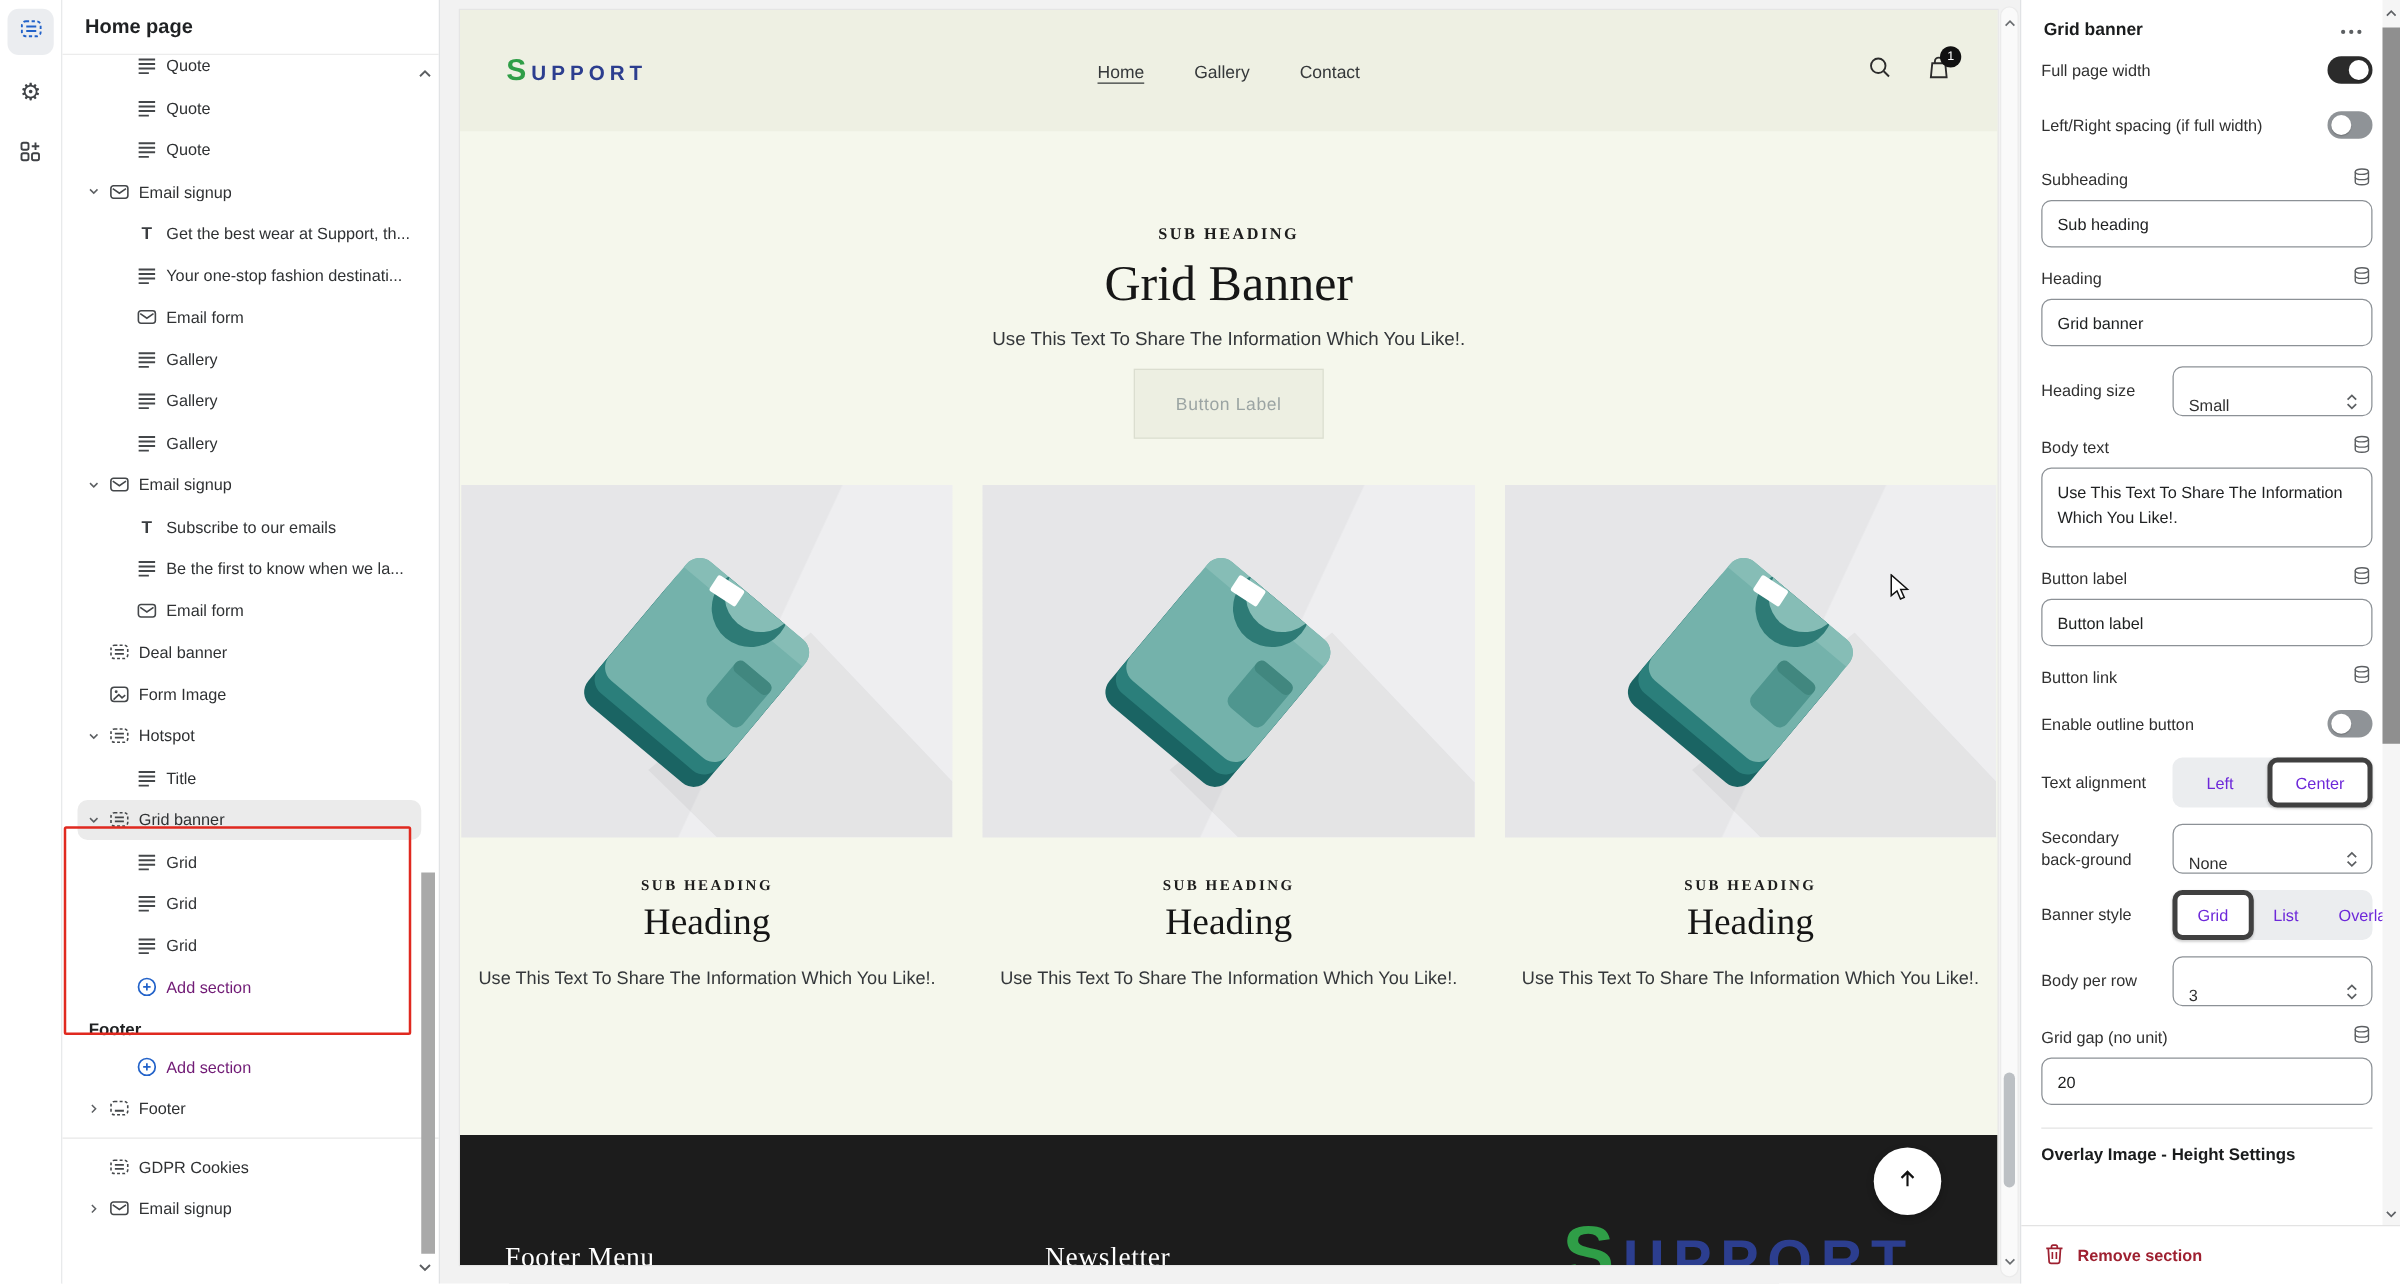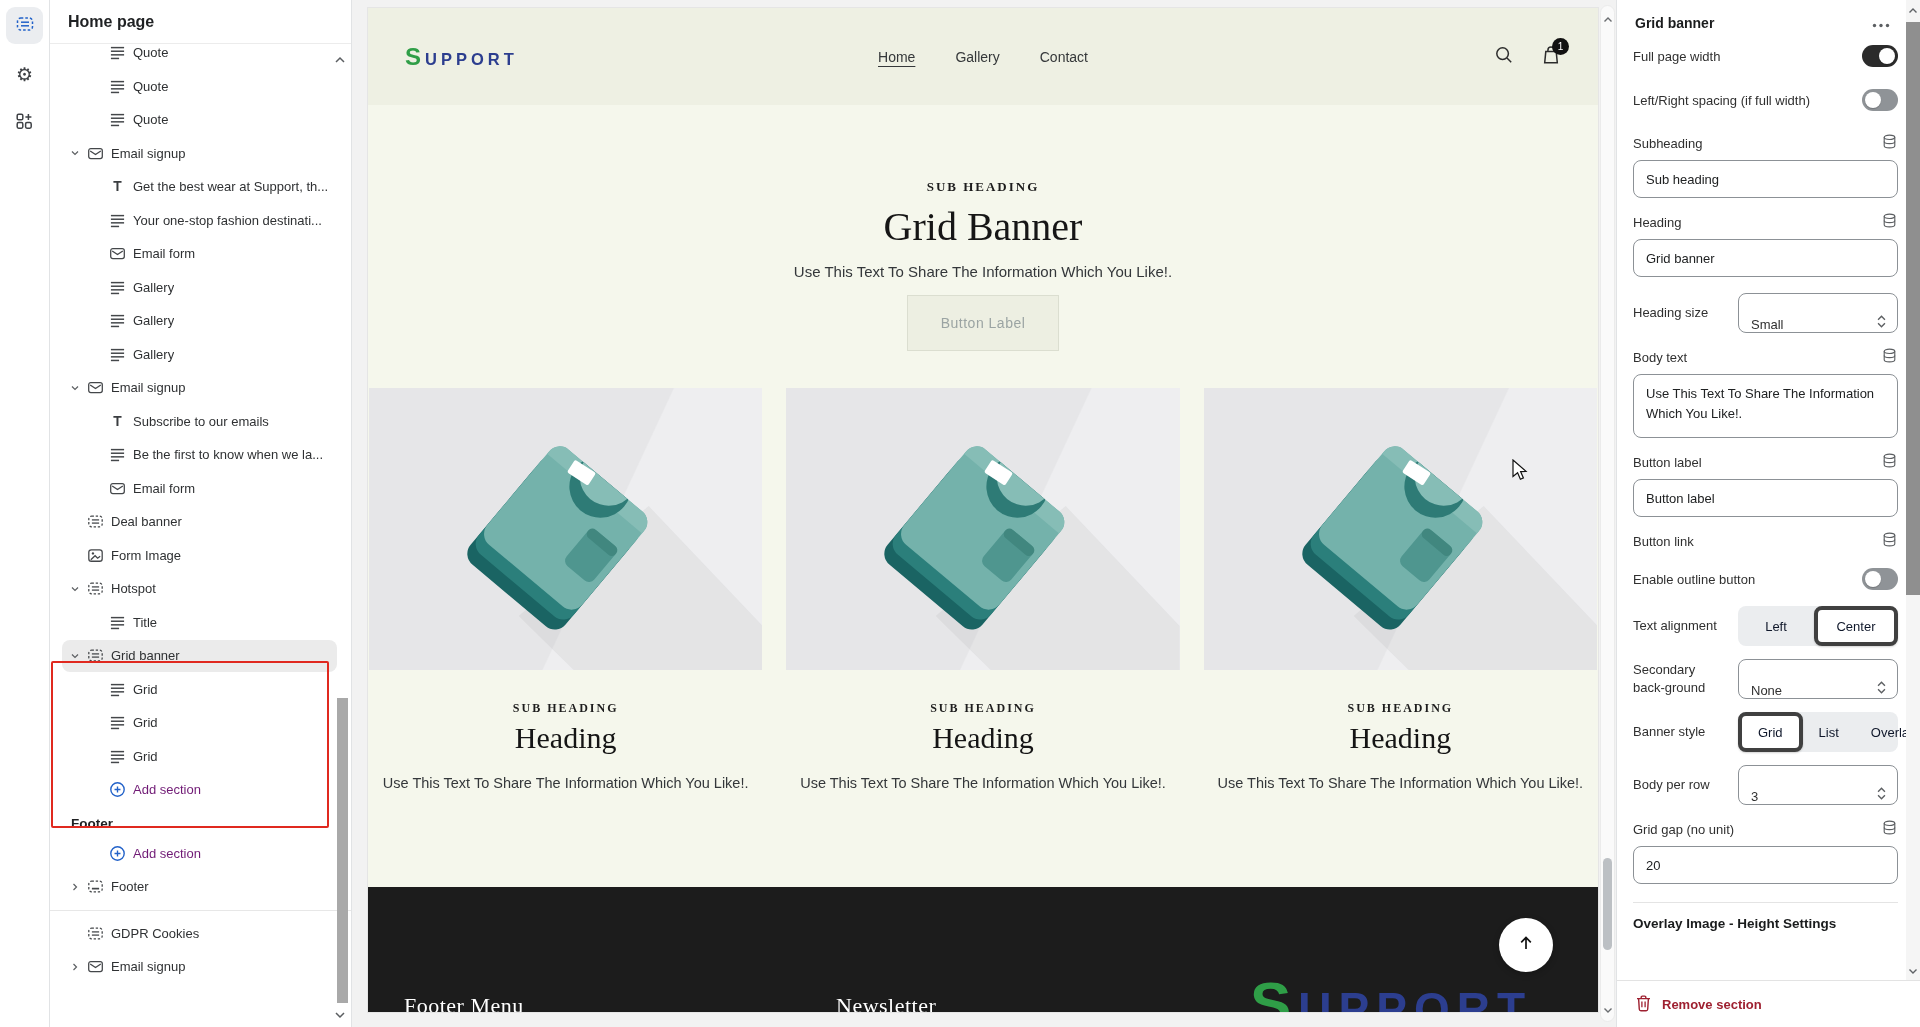--- a/index.html
+++ b/index.html
@@ -66,21 +66,21 @@
     margin-top:8px; }
   .hero-body, .card-body { font-size:15px; color:#34373a; margin-top:13px; }
   .hero-btn { display:inline-block; margin-top:15px; padding:19px 33px; background:#edefe2;
     border:1px solid #dbded0; color:#9ba4a3; font-size:14px; letter-spacing:0.5px; cursor:pointer; }
   .cards { display:flex; gap:24px; padding:0 1px; }
   .card { flex:1; text-align:center; }
   .card-img { height:282px; background:linear-gradient(115deg,#e6e6e8 58%,#eeeef0 58.3%); overflow:hidden; }
   .card-sub { margin-top:31px; font-size:12px; }
   .card-head { font-family:"Liberation Serif", serif; font-size:30px; font-weight:500; color:#151515; margin-top:5px; }
   .card-body { font-size:14.5px; margin-top:20px; }
-  .shop-footer { position:absolute; left:0; right:0; bottom:0; height:125px; background:#1c1c1c;
+  .shop-footer { position:absolute; left:0; right:0; bottom:0; height:104px; background:#1c1c1c;
     color:#fff; overflow:hidden; }
   .foot-col { position:absolute; bottom:-7px; font-family:"Liberation Serif", serif; font-size:22px;
     letter-spacing:0.5px; }
   .foot-menu { left:36px; } .foot-news { left:468px; }
   .foot-logo { position:absolute; right:66px; bottom:-27px; font-weight:bold; letter-spacing:7px; white-space:nowrap; }
   .foot-logo .lg-first { font-size:62px; color:#2f9e47; }
   .foot-logo .lg-rest { font-size:46px; color:#2c3e8f; }
   .to-top { position:absolute; right:45px; bottom:40px; width:54px; height:54px; border-radius:50%;
     background:#fff; box-shadow:0 2px 6px rgba(0,0,0,0.25); display:flex; align-items:center;
     justify-content:center; cursor:pointer; }
@@ -107,21 +107,21 @@
   .tinput { display:block; width:100%; height:38px; border:1px solid #8c9196; border-radius:8px;
     padding:0 12px; font:13px "Liberation Sans", sans-serif; color:#202223; background:#fff; margin-top:8px; }
   .tinput::placeholder { color:#8c9196; }
   textarea.tinput { height:64px; padding:9px 12px; resize:none; line-height:1.55; }
   .ctlrow { display:flex; justify-content:space-between; align-items:center; margin-top:13px; }
   .ctlrow .clabel { width:96px; line-height:1.35; }
   .select { width:160px; height:40px; border:1px solid #8c9196; border-radius:8px; background:#fff;
     display:flex; align-items:flex-end; justify-content:space-between; padding:0 10px 0 12px; cursor:pointer; }
   .seg { width:160px; height:40px; background:#ebedef; border-radius:8px; display:flex; }
   .seg button { flex:1; border:0; background:transparent; border-radius:8px; cursor:pointer;
-    font:13px "Liberation Sans", sans-serif; color:#0f172a; padding:0 16px; }
+    font:13px "Liberation Sans", sans-serif; color:#6d28d9; padding:0 16px; }
   .seg button.active { background:#fff; border:4px solid #404040; box-shadow:0 1px 2px rgba(0,0,0,0.18); }
   .insp-hr { border:0; border-top:1px solid #e4e4e4; margin-top:18px; }
   .overlay-head { font-weight:bold; color:#1a1c1d; margin-top:13px; font-size:13.5px; }
   .insp-footer { border-top:1px solid #e3e3e3; height:47px; display:flex; align-items:center; gap:10px;
     padding-left:18px; color:#9e2030; font-weight:bold; cursor:pointer; flex:none; }
   .insp-scrollbar { position:absolute; right:0; top:0; bottom:47px; width:14px; background:#f5f5f5; }
   .insp-thumb { position:absolute; left:0; width:14px; top:22px; height:573px; background:#8f8f8f; }
   .insp-chev { position:absolute; left:0; right:0; text-align:center; color:#5f6266; }
   .insp-chev.up { top:2px; } .insp-chev.down { bottom:2px; }
 

